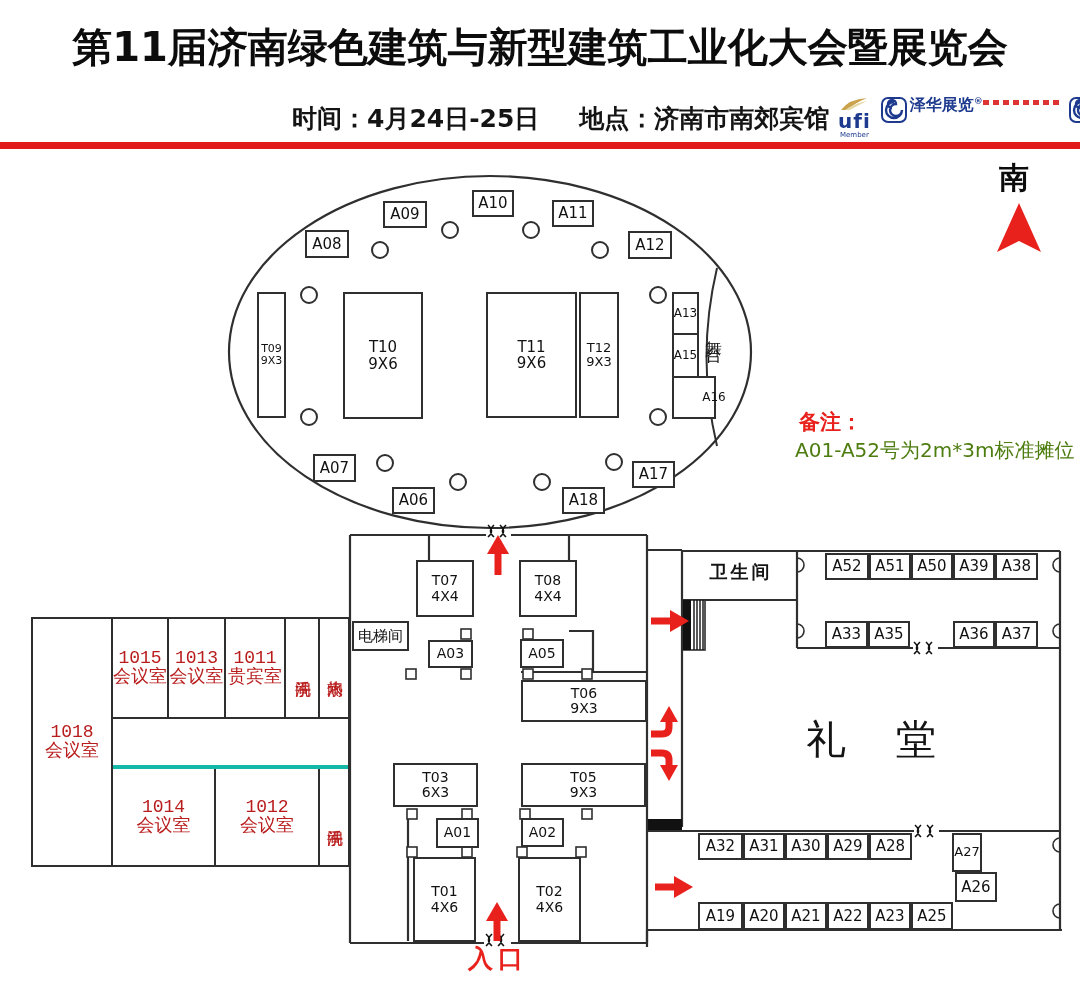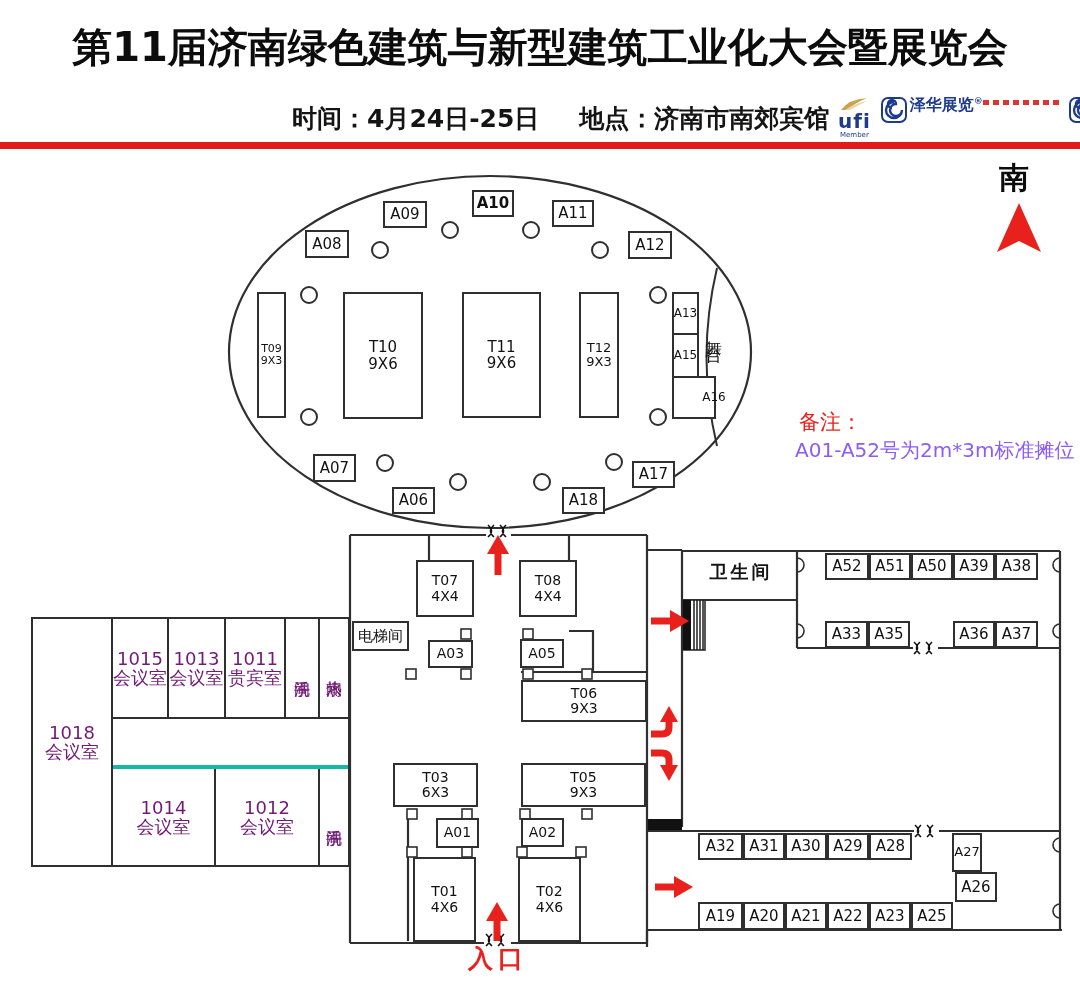--- a/index.html
+++ b/index.html
@@ -21,27 +21,27 @@
   .chipsub{margin-top:3px;height:5px;width:76px;
     background:repeating-linear-gradient(90deg,#d33 0 6px,transparent 6px 10px);}
   .compass{left:999px;top:158px;font-size:30px;font-weight:700;color:#0c0c0c;letter-spacing:2px;}
   .booth{position:absolute;border:2px solid #2f2f2f;background:#fff;display:flex;
          align-items:center;justify-content:center;text-align:center;box-sizing:border-box;}
   .lbl{white-space:pre-line;line-height:1.08;}
   .f15{font-size:15px;} .f14{font-size:14px;} .f13{font-size:13px;} .f12{font-size:12px;} .f11{font-size:11px;}
   .vtext{writing-mode:vertical-rl;text-orientation:upright;}
   .wing{position:absolute;left:31px;top:617px;width:319px;height:250px;border:2px solid #2f2f2f;box-sizing:border-box;background:#fff;}
   .wcell{box-sizing:border-box;display:flex;align-items:center;justify-content:center;text-align:center;
-         font-size:18px;line-height:1.25;color:#701a75;}
+         font-size:18px;line-height:1.25;color:#b91c1c;font-family:Liberation Mono, monospace;}
   .r1018{position:absolute;left:0;top:0;width:80px;height:246px;border-right:2px solid #2f2f2f;}
   .toprow{position:absolute;left:80px;top:0;height:98px;right:0;border-bottom:2px solid #2f2f2f;display:flex;}
   .botrow{position:absolute;left:80px;bottom:0;height:96px;right:0;border-top:4px solid #14b8a6;display:flex;}
   .br{border-right:2px solid #2f2f2f;}
-  .note-title{left:799px;top:408px;font-size:21px;font-weight:400;color:#e8211d;}
-  .note-text{left:795px;top:437px;font-size:20px;color:#8b5cf6;white-space:nowrap;}
+  .note-title{left:799px;top:408px;font-size:21px;font-weight:700;color:#e8211d;}
+  .note-text{left:795px;top:437px;font-size:20px;color:#4d7c0f;white-space:nowrap;}
   .entrance{left:468px;top:942px;font-size:25px;font-weight:700;color:#e8211d;letter-spacing:5px;}
   .stage{left:703px;top:327px;font-size:17px;letter-spacing:5px;color:#141414;}
   .auditorium{left:806px;top:712px;font-size:40px;letter-spacing:50px;color:#141414;white-space:nowrap;}
   .toilet-lab{left:687px;top:560px;width:108px;text-align:center;font-size:18px;font-weight:600;letter-spacing:3px;color:#141414;}
   svg.overlay{position:absolute;left:0;top:0;pointer-events:none;}
 </style>
 </head>
 <body>
 
 <div class="page">
@@ -187,21 +187,21 @@
         <polygon points="674,876 693,887 674,898"></polygon>
         <polygon points="660,722 669,706 678,722"></polygon>
         <polygon points="660,765 669,781 678,765"></polygon>
       </g>
     </g>
   </svg>
 
   <div class="booth f15" style="left:383px;top:201px;width:44px;height:27px;">
       <span class="lbl">A09</span>
     </div>
-  <div class="booth f15" style="left:472px;top:190px;width:42px;height:27px;font-weight:bold;">
+  <div class="booth f15" style="left:472px;top:190px;width:42px;height:27px;">
       <span class="lbl">A10</span>
     </div>
   <div class="booth f15" style="left:552px;top:200px;width:42px;height:27px;">
       <span class="lbl">A11</span>
     </div>
   <div class="booth f15" style="left:305px;top:230px;width:44px;height:28px;">
       <span class="lbl">A08</span>
     </div>
   <div class="booth f15" style="left:628px;top:231px;width:44px;height:28px;">
       <span class="lbl">A12</span>
@@ -216,21 +216,21 @@
       <span class="lbl">A16</span>
     </div>
   <div class="booth f11" style="left:257px;top:292px;width:29px;height:126px;">
       <span class="lbl">T09
 9X3</span>
     </div>
   <div class="booth f15" style="left:343px;top:292px;width:80px;height:127px;">
       <span class="lbl">T10
 9X6</span>
     </div>
-  <div class="booth f15" style="left:462px;top:292px;width:79px;height:126px;">
+  <div class="booth f15" style="left:486px;top:292px;width:91px;height:126px;">
       <span class="lbl">T11
 9X6</span>
     </div>
   <div class="booth f13" style="left:579px;top:292px;width:40px;height:126px;">
       <span class="lbl">T12
 9X3</span>
     </div>
   <div class="booth f15" style="left:313px;top:454px;width:43px;height:28px;">
       <span class="lbl">A07</span>
     </div>
@@ -327,20 +327,21 @@
           <span class="lbl">1012
 会议室</span>
         </div>
       <div class="wcell vtext" style="flex:1;font-size:16px;">
           <span>洗手间</span>
         </div>
     </div>
   </div>
 
   <div class="abs toilet-lab">卫生间</div>
+  <div class="abs auditorium">礼堂</div>
 
   <div class="booth f15" style="left:825px;top:553px;width:44px;height:27px;">
       <span class="lbl">A52</span>
     </div>
   <div class="booth f15" style="left:869px;top:553px;width:42px;height:27px;">
       <span class="lbl">A51</span>
     </div>
   <div class="booth f15" style="left:911px;top:553px;width:42px;height:27px;">
       <span class="lbl">A50</span>
     </div>

